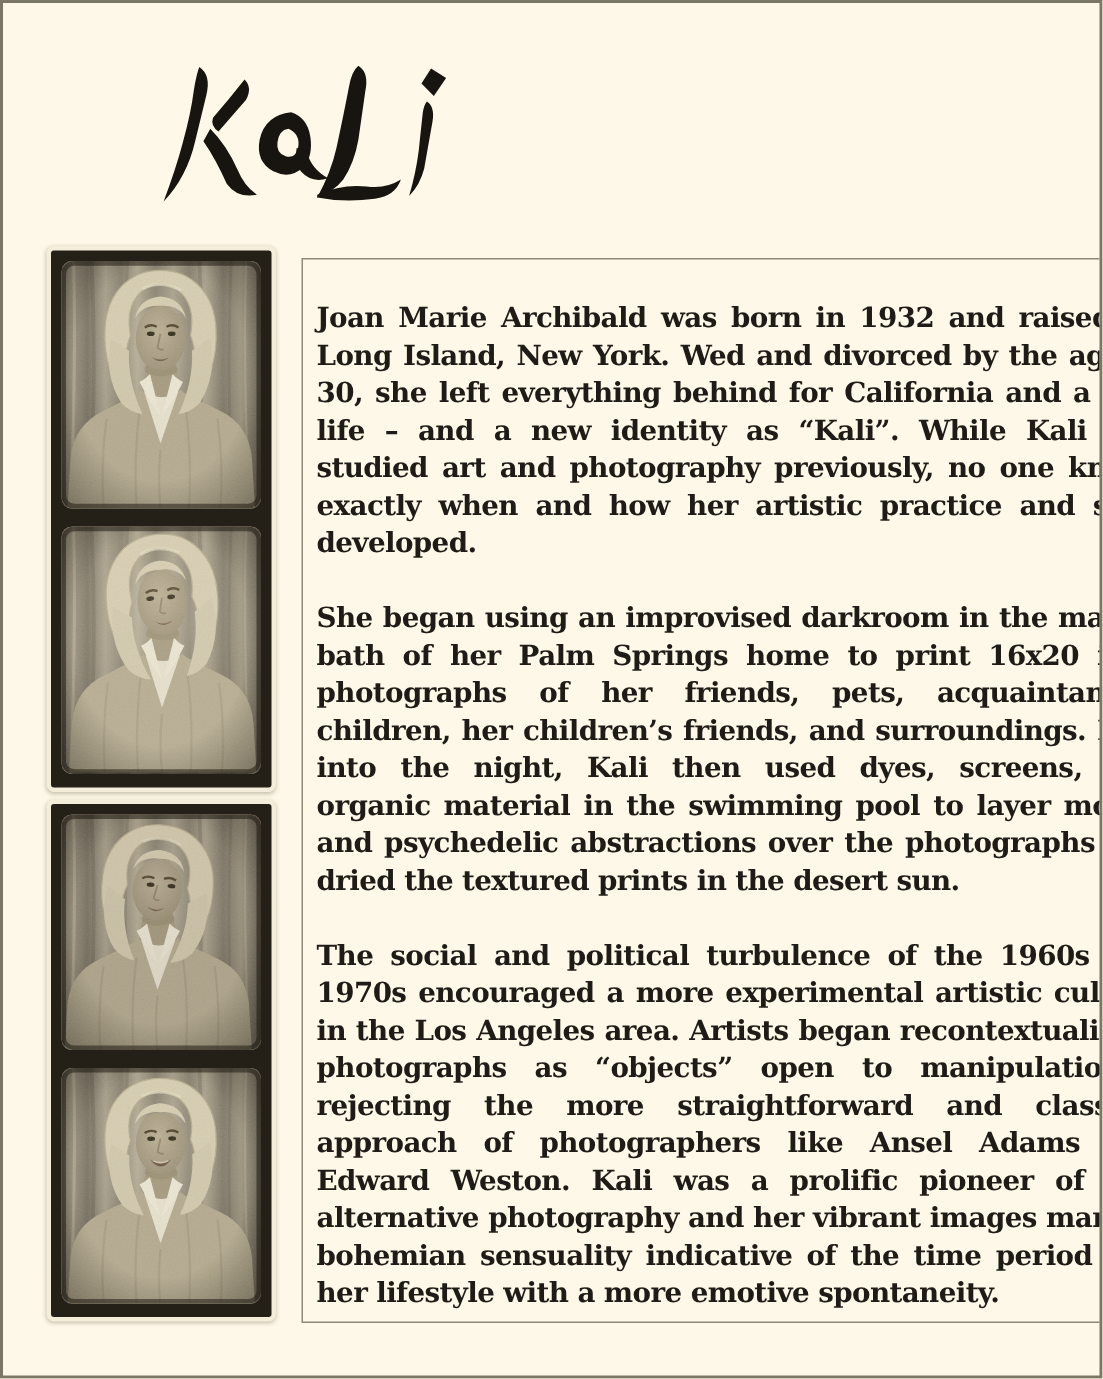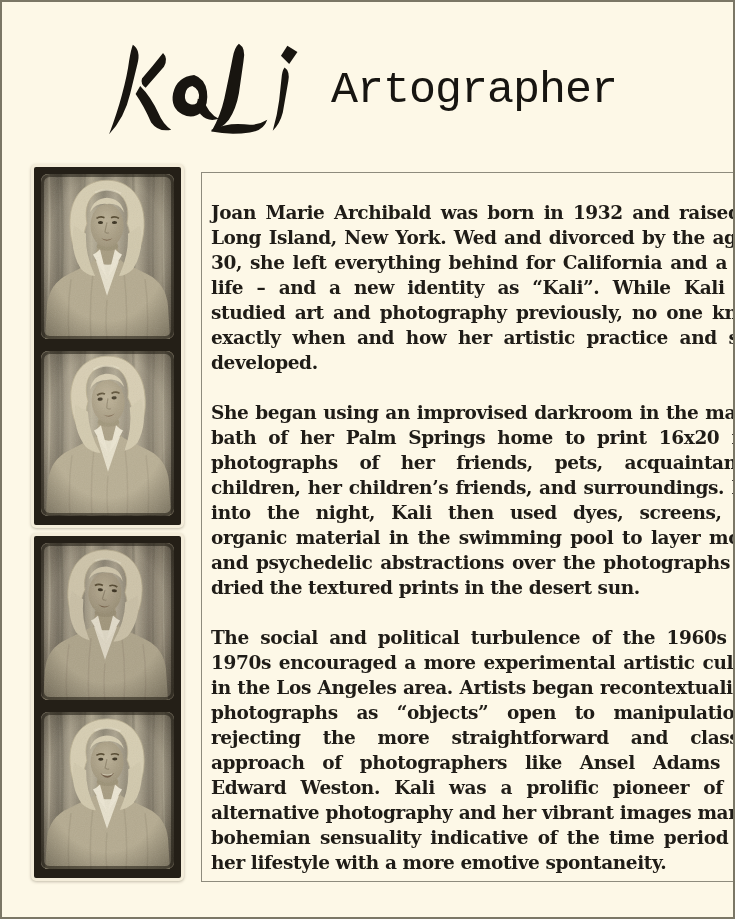--- a/index.html
+++ b/index.html
@@ -75,21 +75,20 @@
         <path d="M108,64 Q112,78 124,84 Q112,88 104,79 Q99,72 101,62 Z"></path>
 
         <path d="M146,2 Q154,7 151,21 L146,56 Q143,73 135,85 Q128,94 116,98 Q126,80 130,62 Q136,34 139,18 Q141,6 146,2 Z"></path>
         <path d="M116,96 Q134,88 152,90 Q166,92 177,85 Q173,97 158,99 Q136,102 116,98 Z"></path>
 
         <path d="M196,28 Q202,32 200,43 L194,77 Q191,89 183,97 Q188,80 190,64 Q192,45 193,36 Q194,30 196,28 Z"></path>
         <path d="M199,4 L210,11 L201,24 L192,15 Z"></path>
       </g>
     </svg>
   </div>
-  <div class="subtitle">Artographer</div>
 
   <div class="photo-strip" aria-label="sepia photobooth strip of Kali">
     <div class="strip-card card-a">
       <figure class="photo" aria-label="Photobooth portrait: blonde woman in light sweater facing forward, curtain backdrop">
   <svg viewBox="0 0 133 160" preserveAspectRatio="none" aria-hidden="true">
     <defs>
       <linearGradient id="cg0" x1="0" y1="0" x2="1" y2="0">
         <stop offset="0" stop-color="#6f685a"></stop>
                 <stop offset="0.06" stop-color="#938a76"></stop>
         <stop offset="0.13" stop-color="#6a6354"></stop>

